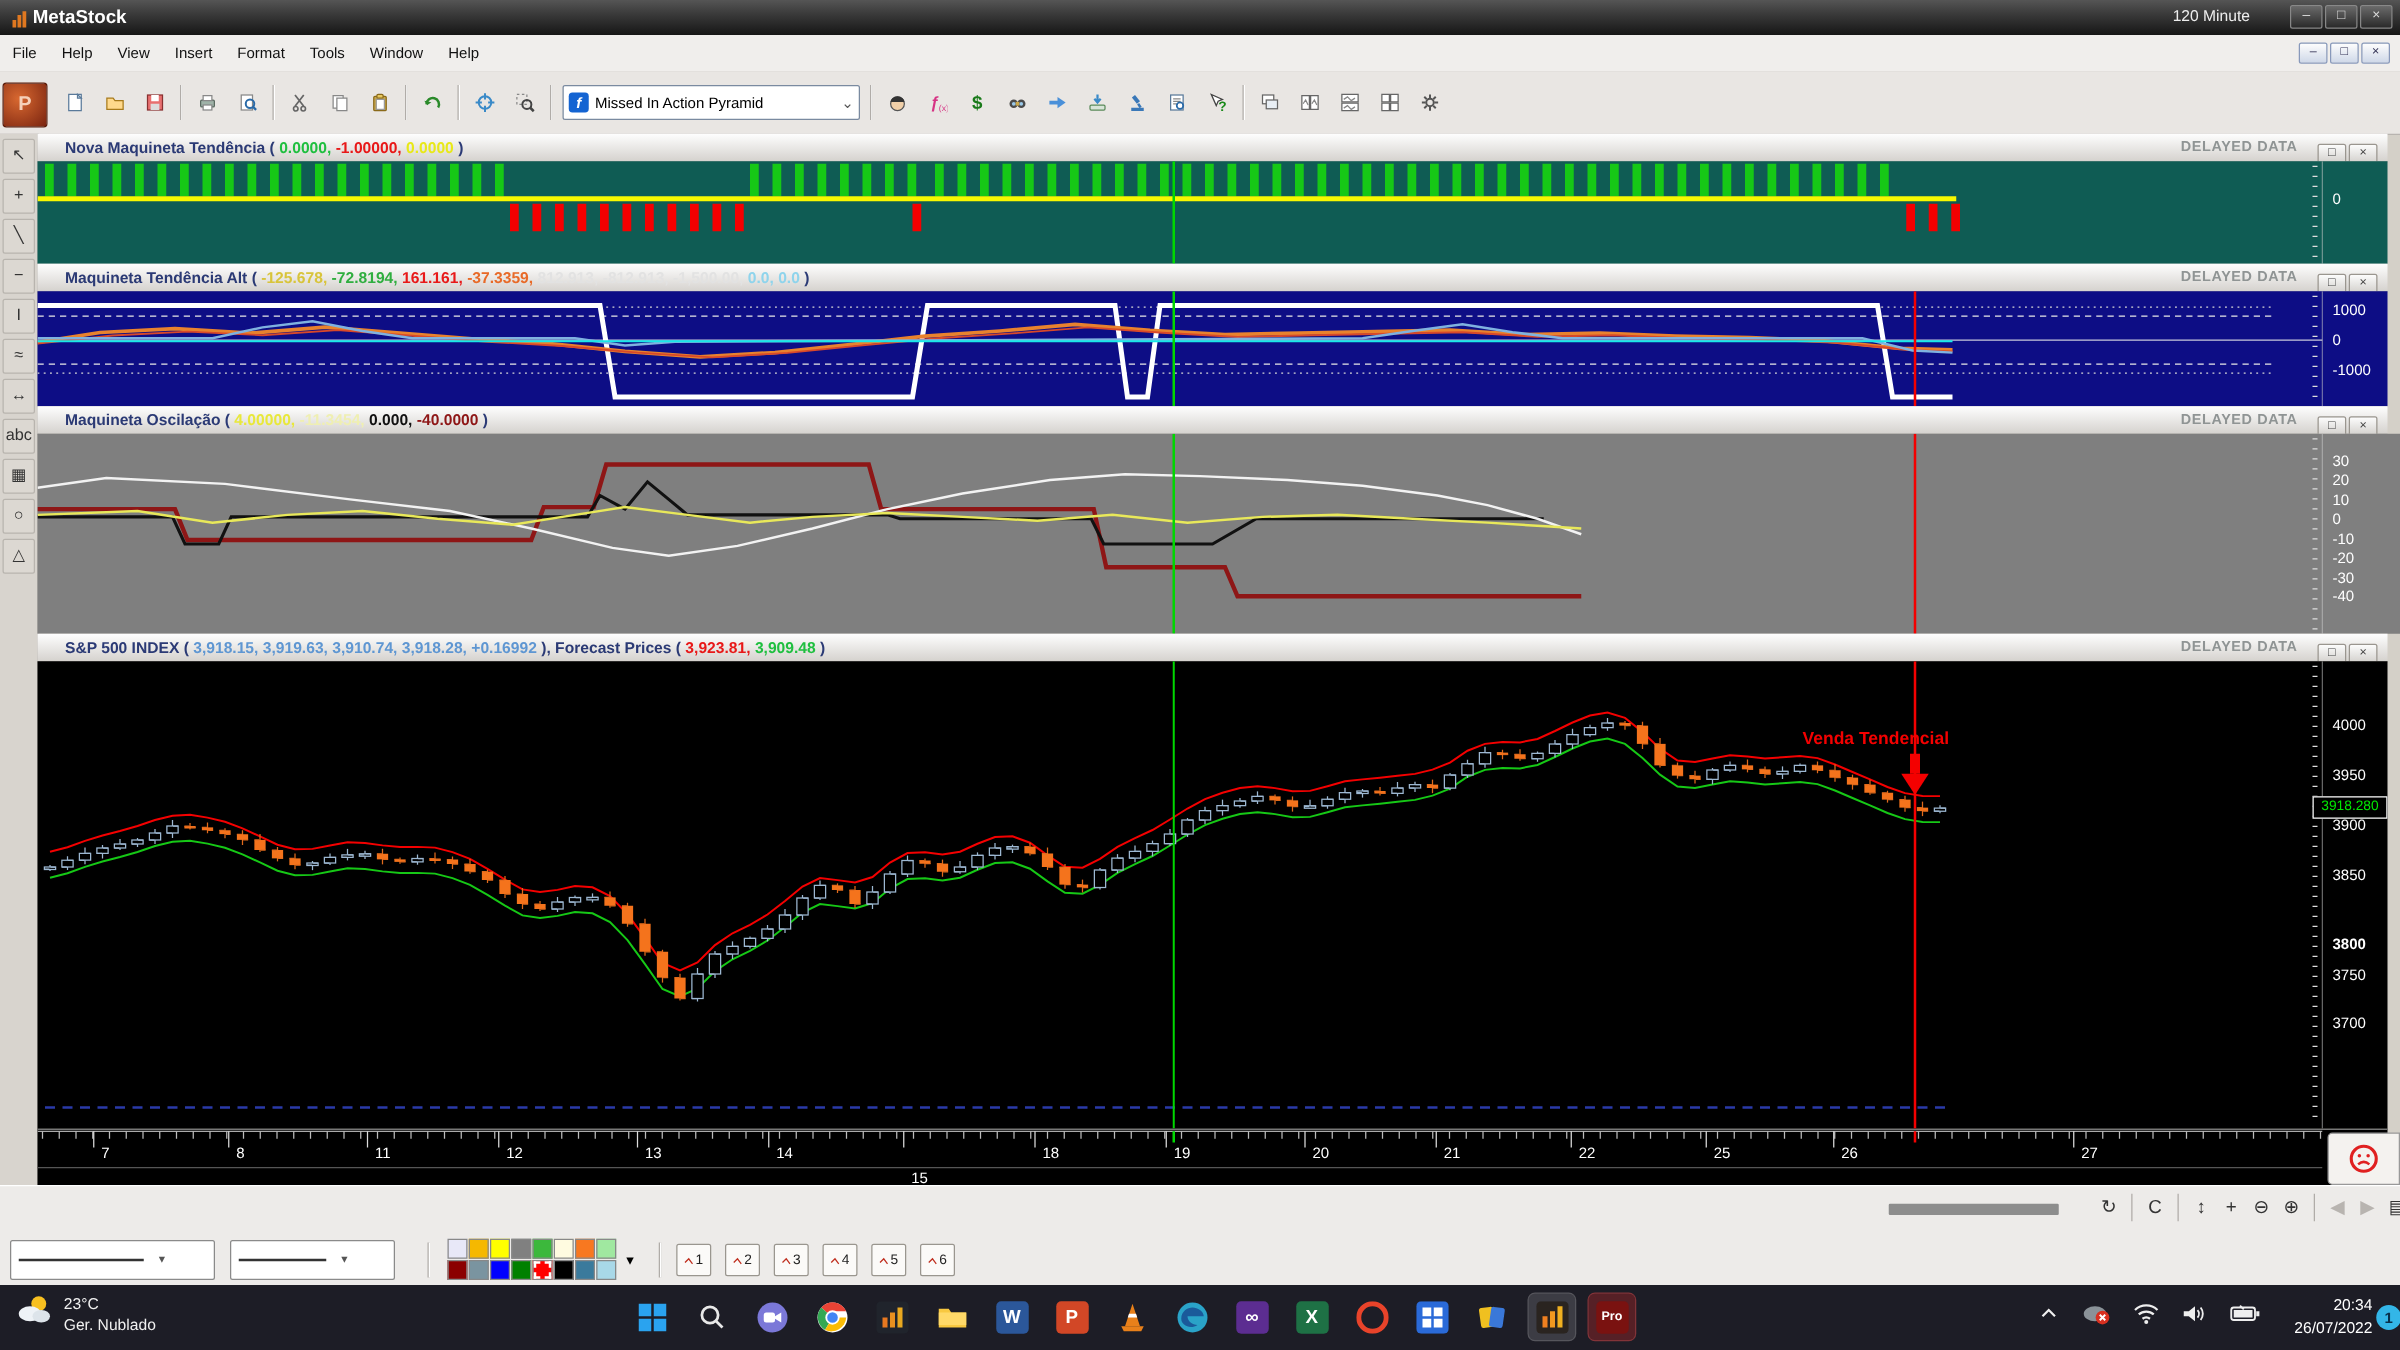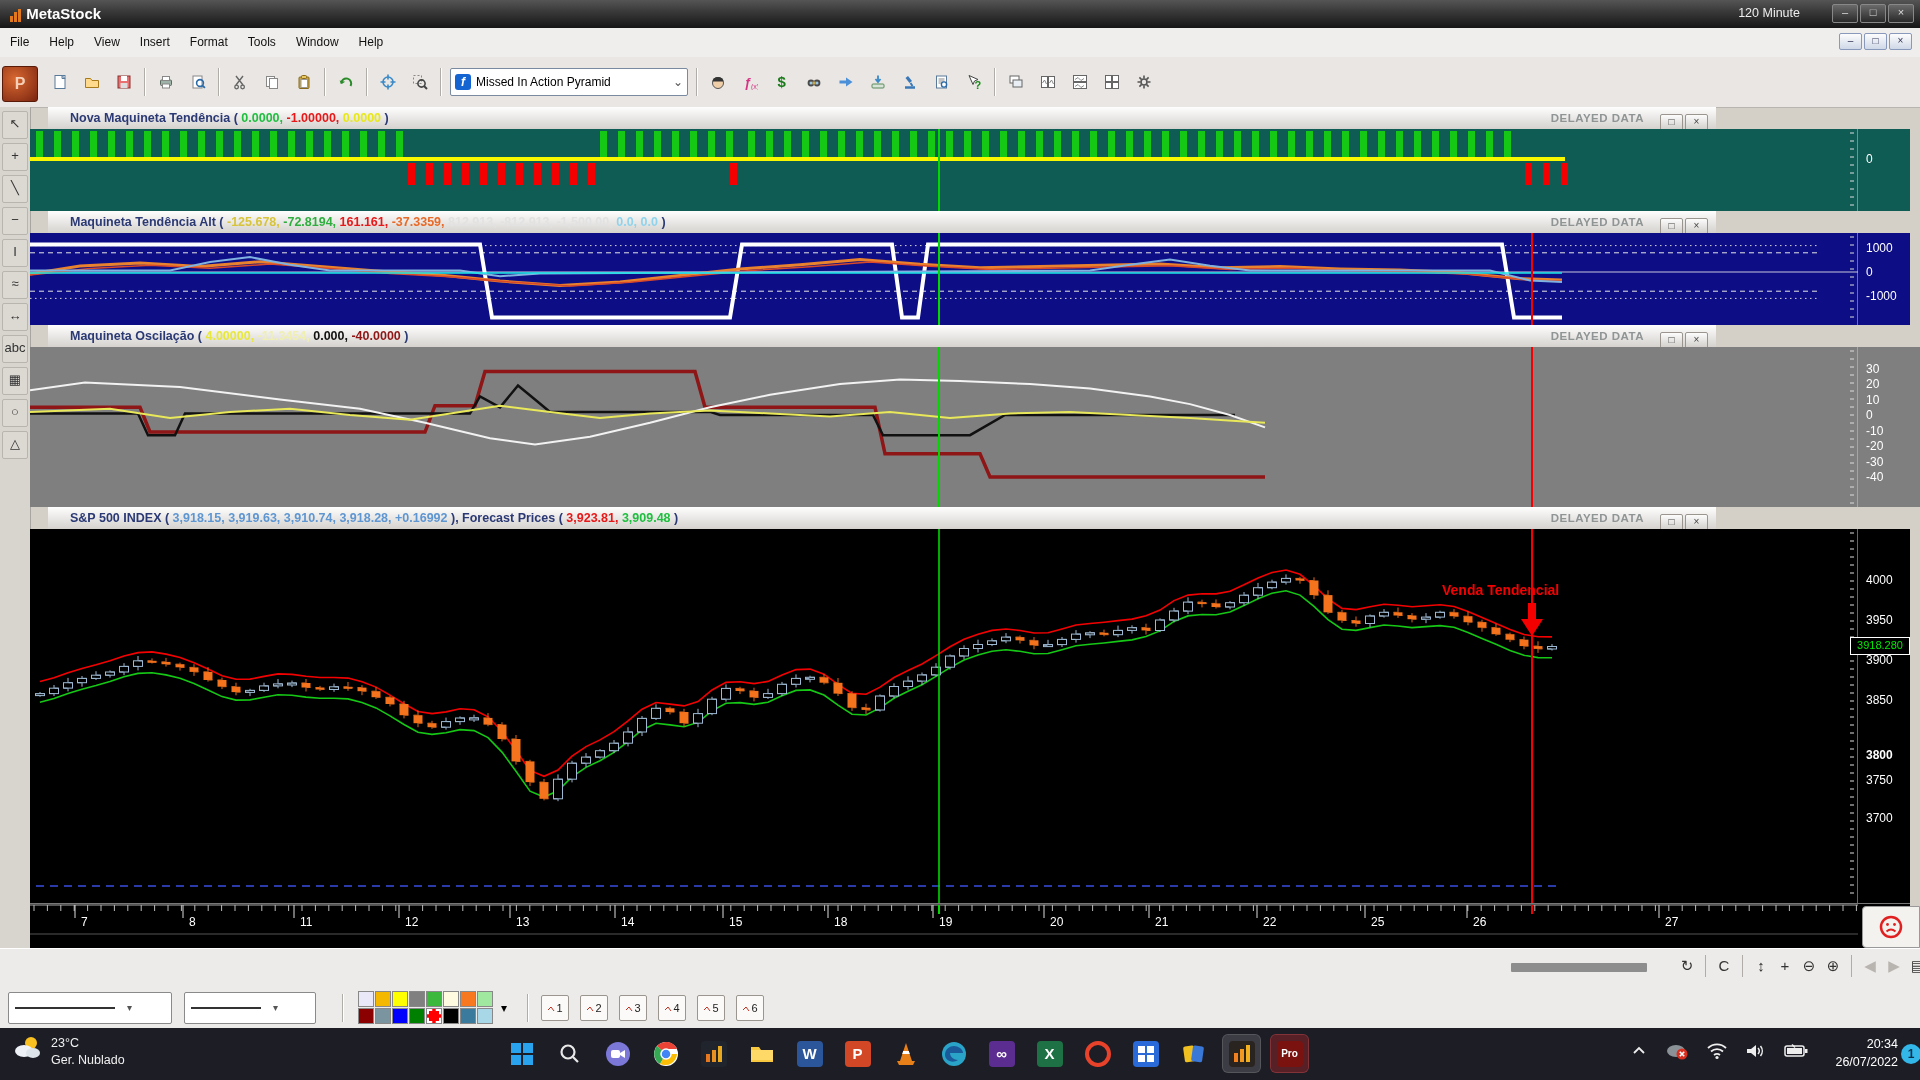--- a/index.html
+++ b/index.html
@@ -28,21 +28,21 @@
   #tbrow{left:44px;top:9px;display:flex;align-items:center;}
   #appicon{left:2px;top:9px;width:34px;height:34px;background:radial-gradient(circle at 35% 35%,#d86830,#7a2410);border:1px solid #5a1a08;border-radius:3px;color:#f5d0b8;font-weight:bold;font-size:16px;display:flex;align-items:center;justify-content:center;}
   #tpldrop{display:inline-flex;align-items:center;width:228px;height:26px;background:#fff;border:1px solid #7a8aa0;border-radius:2px;margin:0 4px;padding:0 4px;gap:5px;}
   #tpldrop .ficon{width:16px;height:16px;background:#1464d2;color:#fff;border-radius:3px;font-weight:bold;font-size:12px;text-align:center;line-height:16px;font-style:italic;}
   #tpldrop .chev{margin-left:auto;color:#555;}
   
   #leftrail{left:0;top:107px;width:30px;height:841px;background:#d8d4ce;border-right:1px solid #a8a4a0;}
   .railbtn{display:block;width:24px;height:26px;margin:4px auto;background:#dcd8d2;border:1px solid #b8b4ae;border-radius:2px;
            text-align:center;line-height:24px;font-size:13px;color:#333;}
   
-  .phead{left:48px;width:1668px;height:22px;background:linear-gradient(#fefefe,#d5d2ce);border-bottom:1px solid #a8a4a0;line-height:22px;white-space:nowrap;overflow:hidden;}
+  .phead{left:30px;width:1880px;height:22px;background:linear-gradient(#fefefe,#d5d2ce);border-bottom:1px solid #a8a4a0;line-height:22px;white-space:nowrap;overflow:hidden;}
   .phead .seg{font-weight:bold;font-size:12.5px;}
   .delayed{position:absolute;right:72px;top:0;color:#8f9494;font-weight:bold;font-size:11.5px;letter-spacing:.5px;}
   .pbtns{position:absolute;right:8px;top:3px;}
   .pbtn{display:inline-block;width:21px;height:15px;line-height:13px;text-align:center;font-size:10px;color:#444;
         background:linear-gradient(#fcfcfc,#d0cdc9);border:1px solid #9a968f;border-radius:2px;margin-left:2px;}
   .panel{left:30px;width:1880px;}
   .axlabel{position:absolute;left:1836px;transform:translateY(-50%);color:#fff;font-size:12px;}
   #pricebox{left:1820px;width:58px;height:16px;background:#000;border:1px solid #fff;color:#00e800;font-size:11px;text-align:center;line-height:15px;}
   
   #xaxis{left:30px;top:903px;width:1880px;height:45px;background:#000;border-top:1px solid #777;}
@@ -1131,21 +1131,21 @@
         <path d="M0 30h1828" stroke="#555"></path>
         <path d="M909 1v9" stroke="#00d800" stroke-width="2"></path>
         <path d="M1502 1v9" stroke="#f40000" stroke-width="2"></path>
       </svg>
       <span class="xlab" style="left: 51px;">7</span>
       <span class="xlab" style="left: 159px;">8</span>
       <span class="xlab" style="left: 270px;">11</span>
       <span class="xlab" style="left: 375px;">12</span>
       <span class="xlab" style="left: 486px;">13</span>
       <span class="xlab" style="left: 591px;">14</span>
-      <span class="xlab" style="left: 699px;">15</span>
+      <span class="xlab" style="left: 699px; margin-top: 20px;">15</span>
       <span class="xlab" style="left: 804px;">18</span>
       <span class="xlab" style="left: 909px;">19</span>
       <span class="xlab" style="left: 1020px;">20</span>
       <span class="xlab" style="left: 1125px;">21</span>
       <span class="xlab" style="left: 1233px;">22</span>
       <span class="xlab" style="left: 1341px;">25</span>
       <span class="xlab" style="left: 1443px;">26</span>
       <span class="xlab" style="left: 1635px;">27</span>
     </div>
   <div id="sadbox" class="abs">

